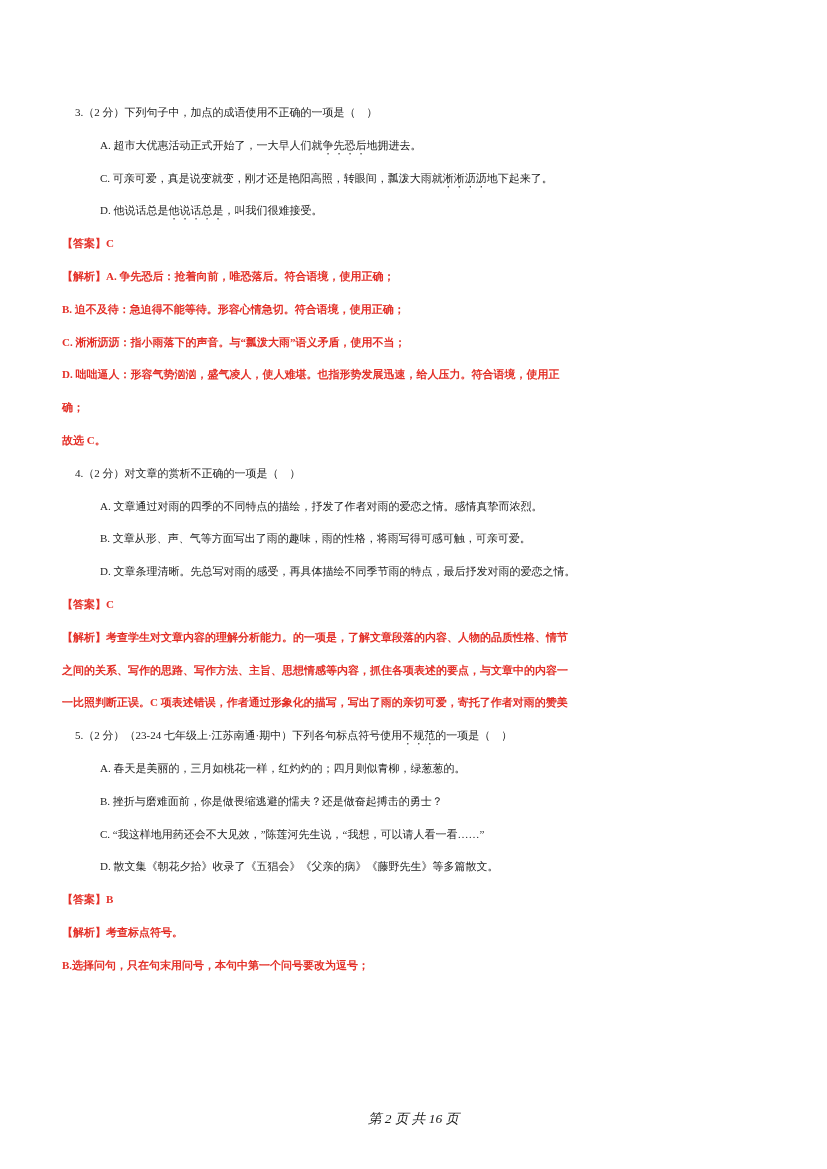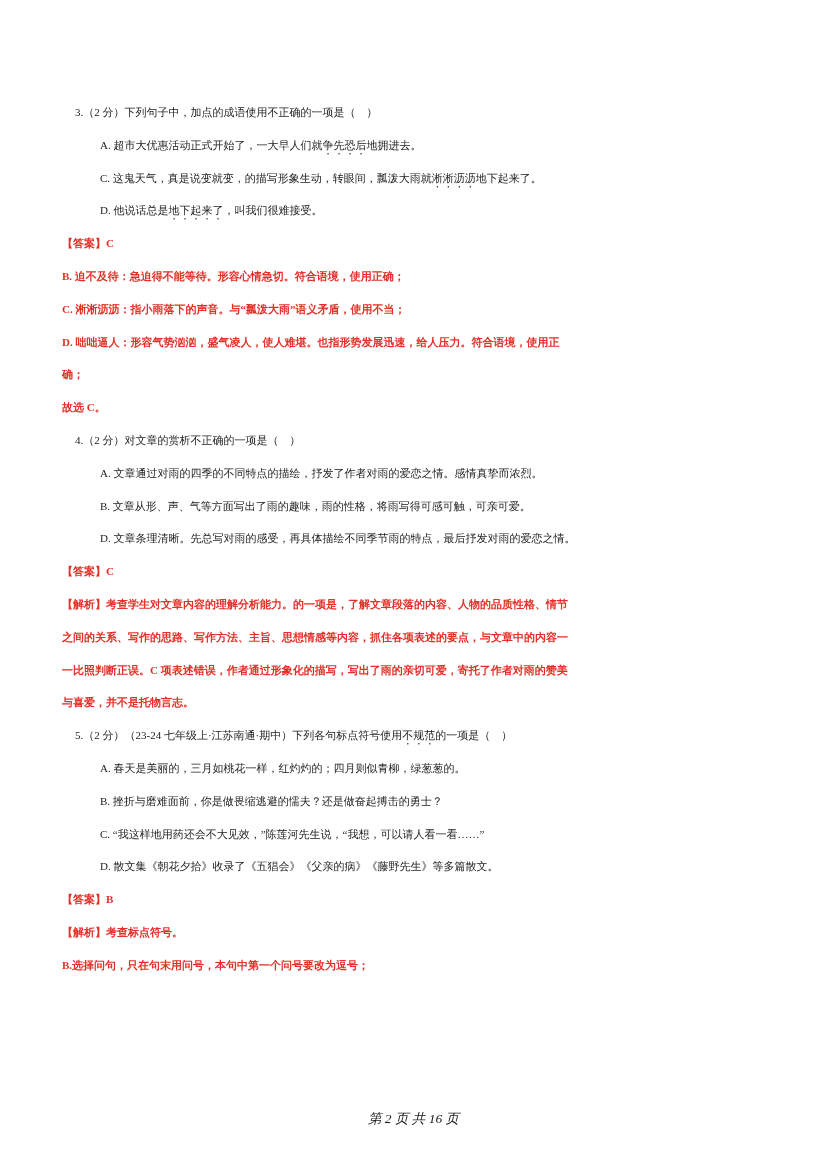--- a/index.html
+++ b/index.html
@@ -44,38 +44,38 @@
     font-style: italic;
   }
 </style>
 </head>
 <body>
 
 <div class="content">
 
   <p class="line t">3.（2 分）下列句子中，加点的成语使用不正确的一项是（　）</p>
   <p class="line o"><span>A. 超市大优惠活动正式开始了，一大早人们就</span><span class="emdot">争先恐后</span><span>地拥进去。</span></p>
-  <p class="line o"><span>C. 这鬼天气，真是说变就变，的描写形象生动，转眼间，瓢泼大雨就</span><span class="emdot">淅淅沥沥</span><span>地下起来了。</span></p>
-  <p class="line o"><span>D. 他说话总是</span><span class="emdot">地下起来了</span><span>，叫我们很难接受。</span></p>
+  <p class="line o"><span>C. 可亲可爱，真是说变就变，刚才还是艳阳高照，转眼间，瓢泼大雨就</span><span class="emdot">淅淅沥沥</span><span>地下起来了。</span></p>
+  <p class="line o"><span>D. 他说话总是</span><span class="emdot">他说话总是</span><span>，叫我们很难接受。</span></p>
   <p class="line red">【答案】C</p>
+  <p class="line red">【解析】A. 争先恐后：抢着向前，唯恐落后。符合语境，使用正确；</p>
   <p class="line red">B. 迫不及待：急迫得不能等待。形容心情急切。符合语境，使用正确；</p>
   <p class="line red">C. 淅淅沥沥：指小雨落下的声音。与“瓢泼大雨”语义矛盾，使用不当；</p>
   <p class="line red">D. 咄咄逼人：形容气势汹汹，盛气凌人，使人难堪。也指形势发展迅速，给人压力。符合语境，使用正</p>
   <p class="line red">确；</p>
   <p class="line red">故选 C。</p>
 
   <p class="line t">4.（2 分）对文章的赏析不正确的一项是（　）</p>
   <p class="line o">A. 文章通过对雨的四季的不同特点的描绘，抒发了作者对雨的爱恋之情。感情真挚而浓烈。</p>
   <p class="line o">B. 文章从形、声、气等方面写出了雨的趣味，雨的性格，将雨写得可感可触，可亲可爱。</p>
   <p class="line o">D. 文章条理清晰。先总写对雨的感受，再具体描绘不同季节雨的特点，最后抒发对雨的爱恋之情。</p>
   <p class="line red">【答案】C</p>
   <p class="line red">【解析】考查学生对文章内容的理解分析能力。的一项是，了解文章段落的内容、人物的品质性格、情节</p>
   <p class="line red">之间的关系、写作的思路、写作方法、主旨、思想情感等内容，抓住各项表述的要点，与文章中的内容一</p>
   <p class="line red">一比照判断正误。C 项表述错误，作者通过形象化的描写，写出了雨的亲切可爱，寄托了作者对雨的赞美</p>
-  <p class="line red">与喜爱，并不是托物言志。</p>
 
   <p class="line t"><span>5.（2 分）（23-24 七年级上·江苏南通·期中）下列各句标点符号使用</span><span class="emdot">不规范</span><span>的一项是（　）</span></p>
   <p class="line o">A. 春天是美丽的，三月如桃花一样，红灼灼的；四月则似青柳，绿葱葱的。</p>
   <p class="line o">B. 挫折与磨难面前，你是做畏缩逃避的懦夫？还是做奋起搏击的勇士？</p>
   <p class="line o">C. “我这样地用药还会不大见效，”陈莲河先生说，“我想，可以请人看一看……”</p>
   <p class="line o">D. 散文集《朝花夕拾》收录了《五猖会》《父亲的病》《藤野先生》等多篇散文。</p>
   <p class="line red">【答案】B</p>
   <p class="line red">【解析】考查标点符号。</p>
   <p class="line red">B.选择问句，只在句末用问号，本句中第一个问号要改为逗号；</p>
 

